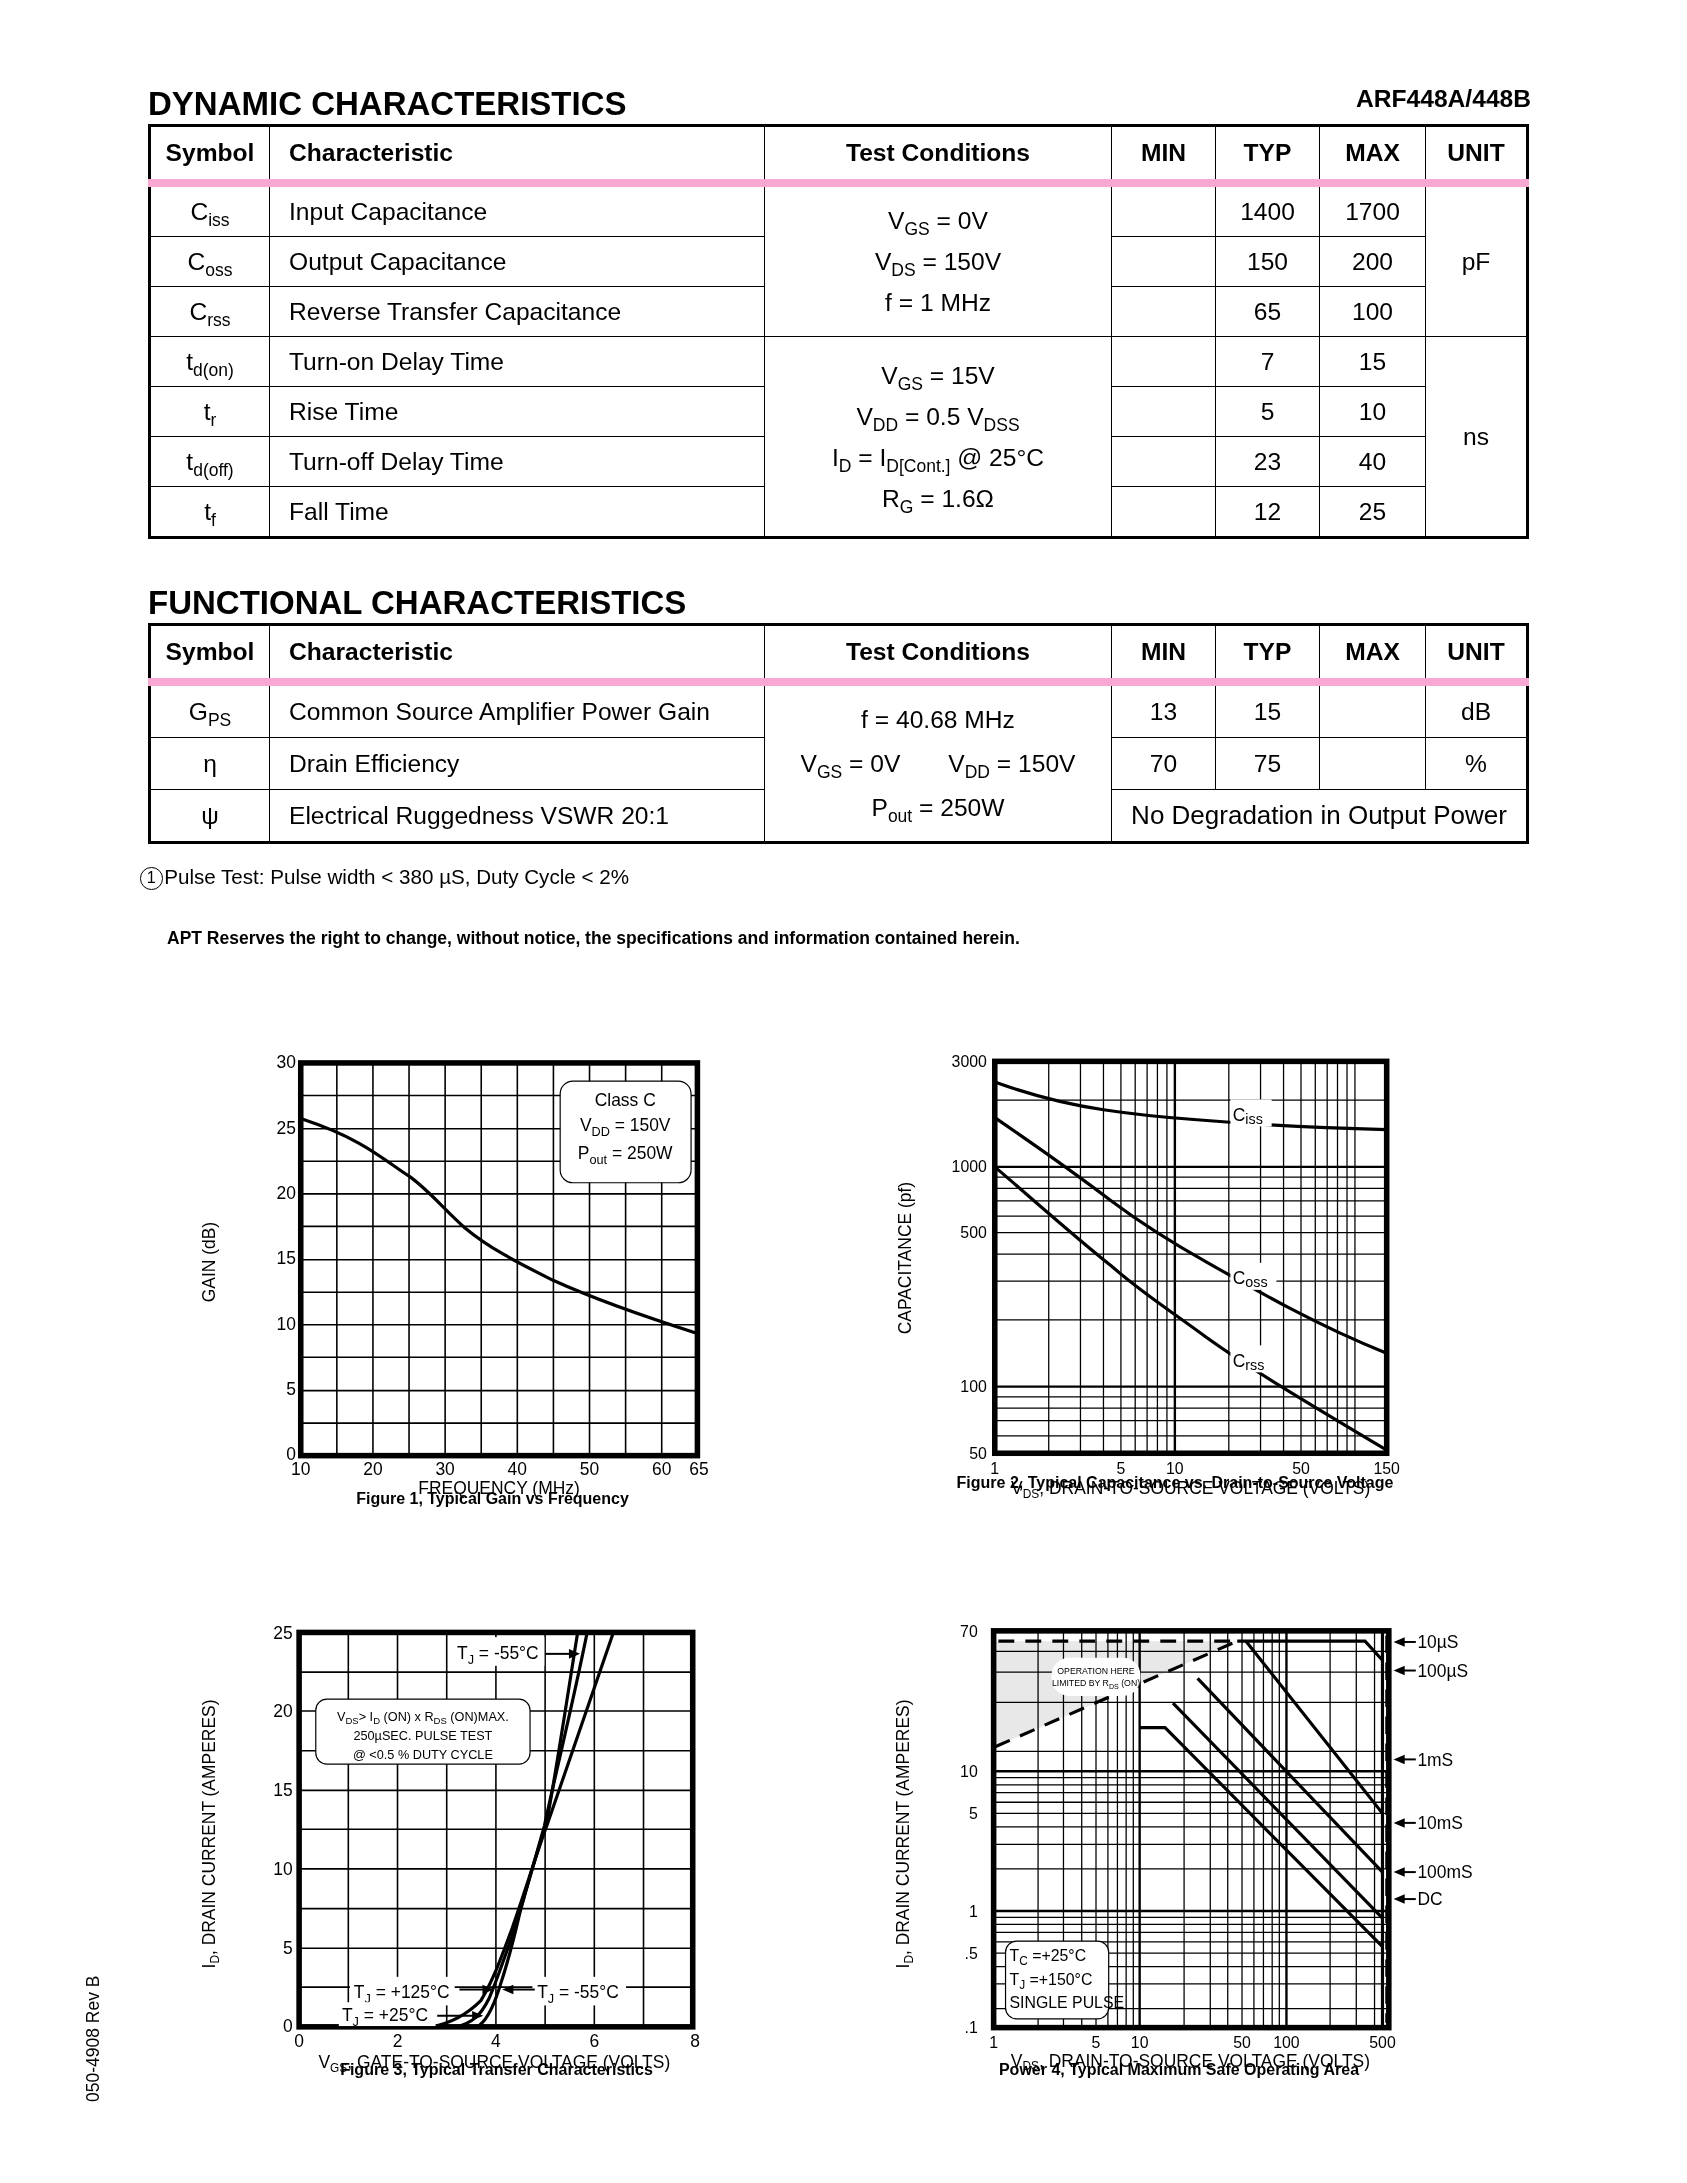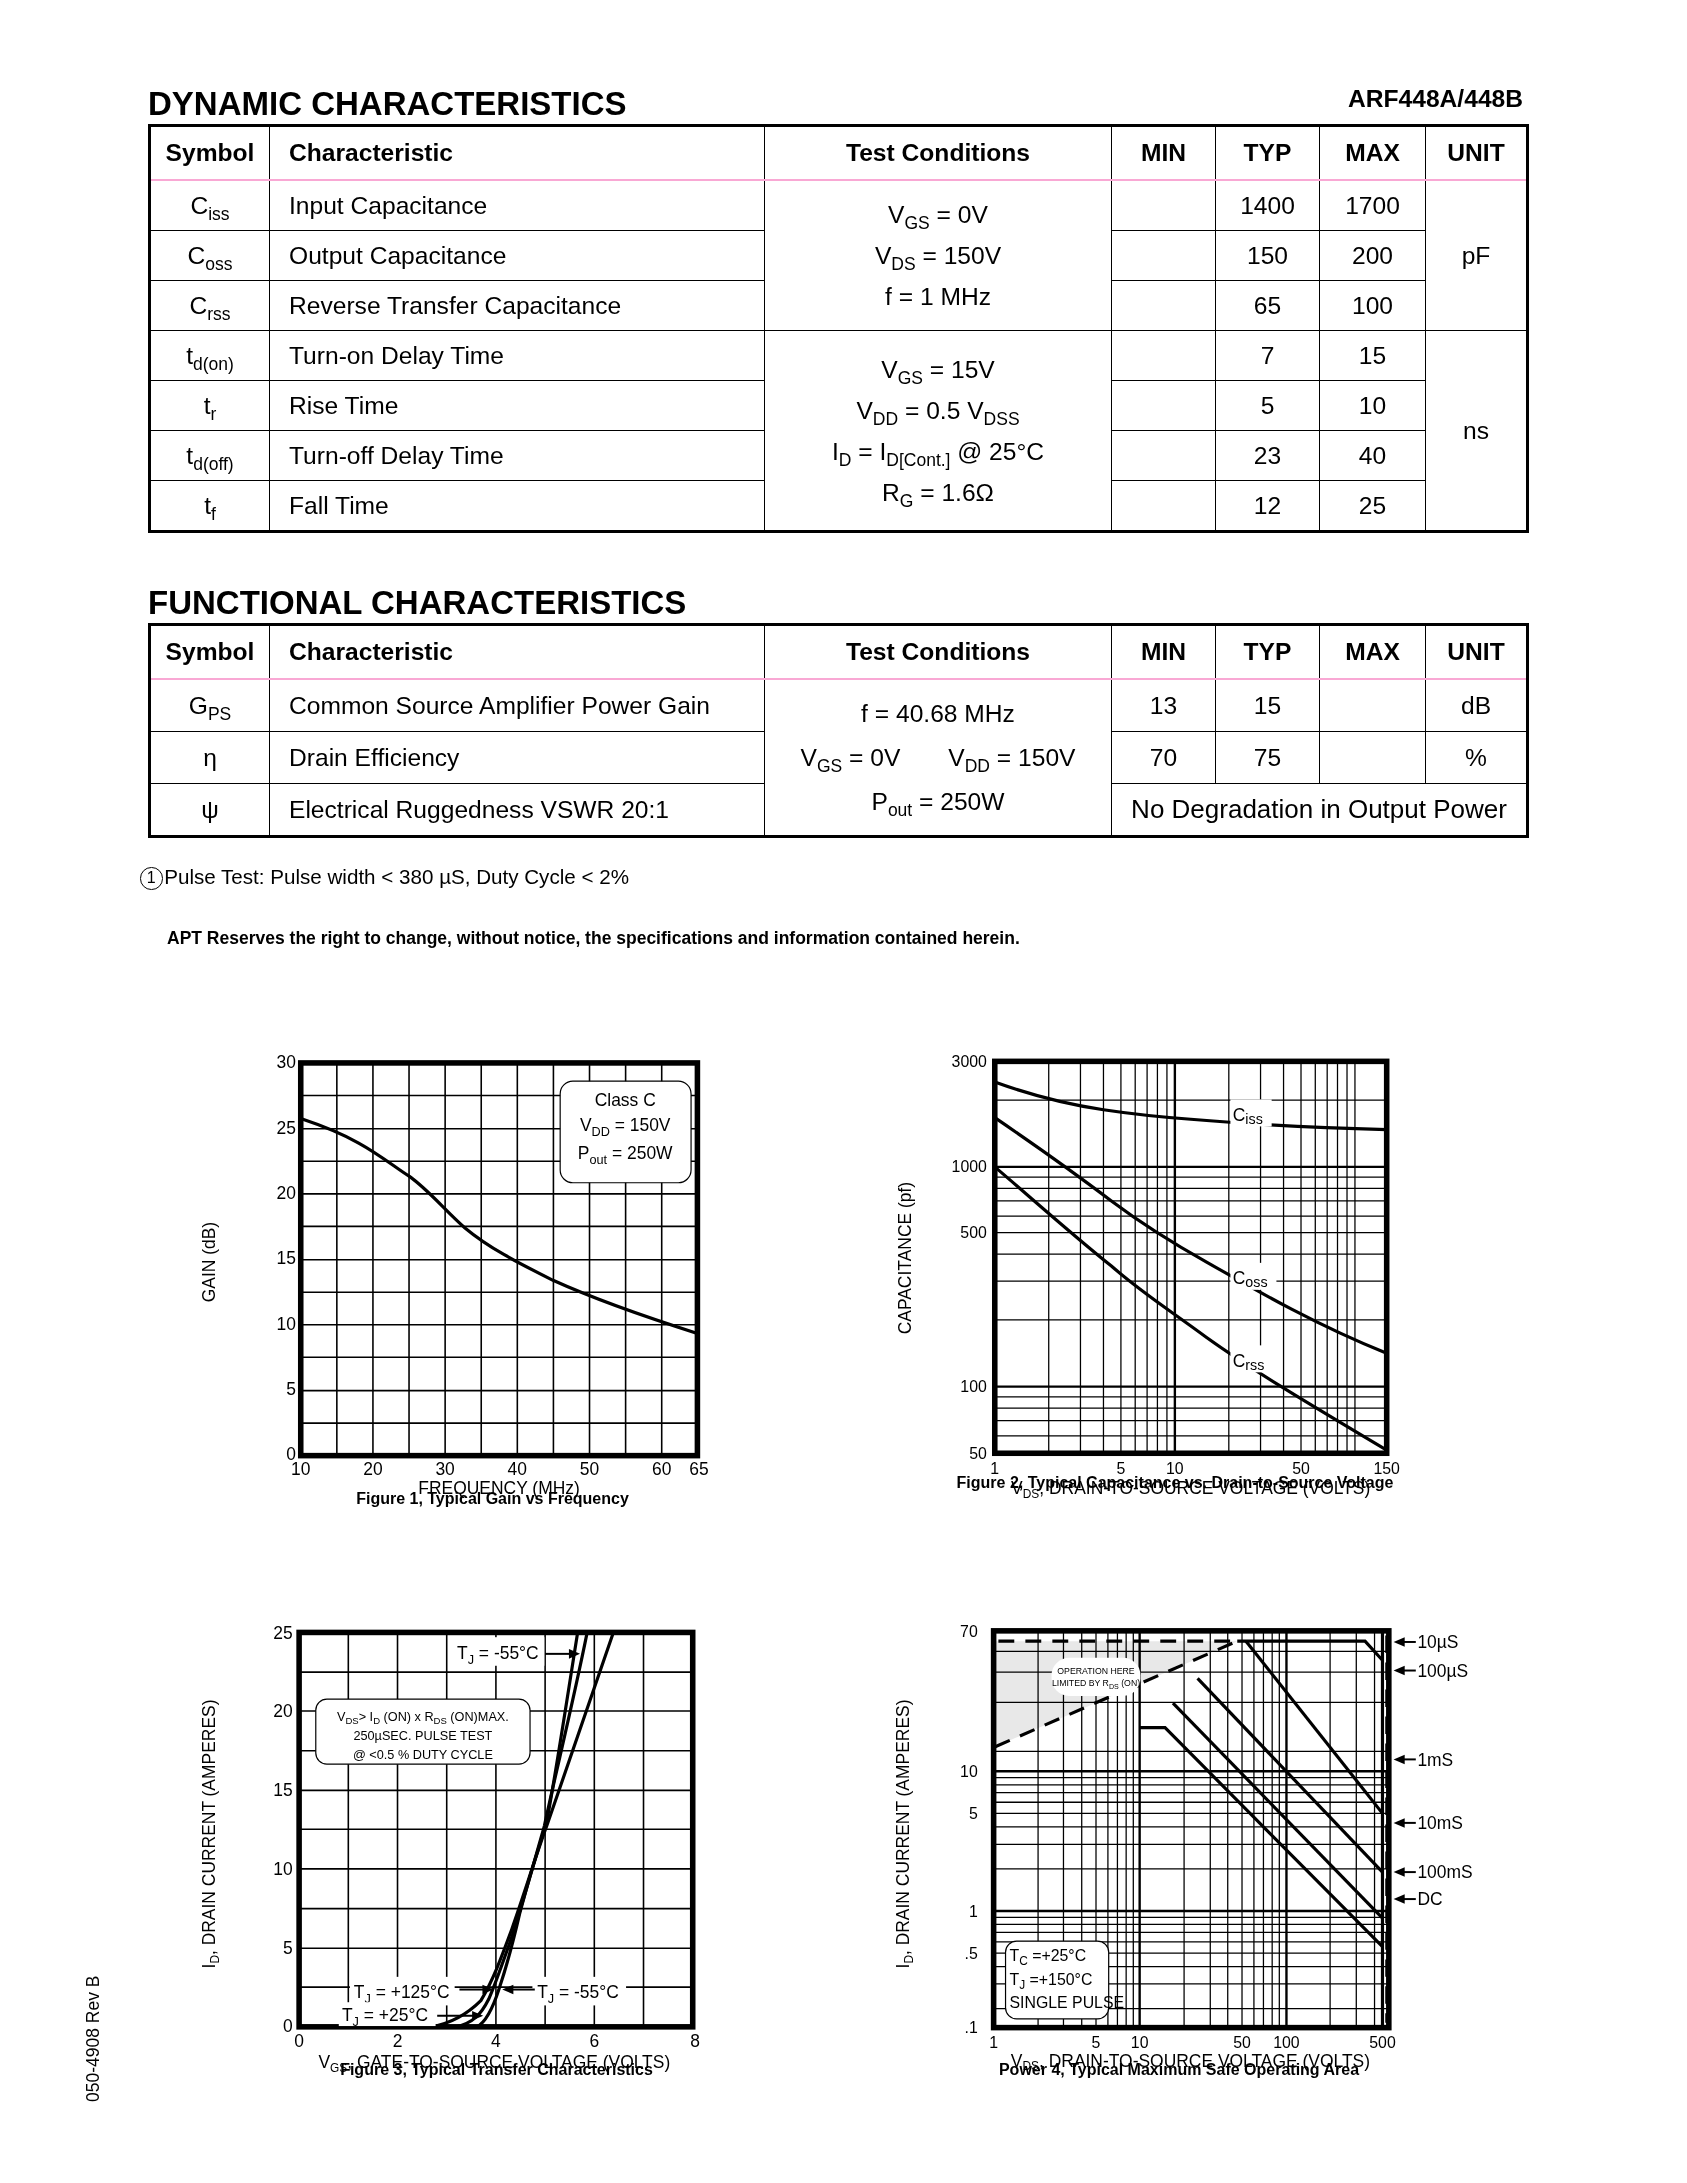--- a/index.html
+++ b/index.html
@@ -3,38 +3,38 @@
 <meta charset="utf-8">
 <style>
   html,body{margin:0;padding:0;background:#fff;}
   body{width:1687px;height:2183px;position:relative;overflow:hidden;font-family:"Liberation Sans",sans-serif;color:#000;}
   .abs{position:absolute;}
   .sec-title{font-weight:bold;font-size:33px;letter-spacing:0px;}
   .part-no{font-weight:bold;font-size:24.6px;}
   table.spec{position:absolute;border-collapse:collapse;table-layout:fixed;}
   table.spec td, table.spec th{border:1.6px solid #000;font-size:24.6px;padding:0;}
   table.spec{border:3.2px solid #000;}
-  table.spec th{font-weight:bold;height:52px;border-bottom:2px solid #f9a8d4;}
+  table.spec th{font-weight:bold;height:52px;border-bottom:8px solid #f9a8d4;}
   table.spec td{height:49px;}
   .c{text-align:center;}
   .l{text-align:left;padding-left:19px !important;}
   sub{font-size:17.5px;vertical-align:-6.4px;line-height:0;}
   .cond{text-align:center;vertical-align:middle;line-height:41px;}
   .footnote{font-size:20.6px;}
   .circ{display:inline-block;width:20.6px;height:20.6px;border:1.6px solid #000;border-radius:50%;font-size:16px;text-align:center;line-height:20.6px;vertical-align:middle;margin-right:1.6px;}
   .disclaimer{font-weight:bold;font-size:17.5px;}
   .rev{font-size:17.5px;transform:rotate(-90deg);transform-origin:left top;white-space:nowrap;}
   svg text{font-family:"Liberation Sans",sans-serif;}
   .caption{font-weight:bold;font-size:16px;text-align:center;white-space:nowrap;}
 </style>
 </head>
 <body>
 
 <div class="abs sec-title" style="left:148px;top:85px;">DYNAMIC CHARACTERISTICS</div>
-<div class="abs part-no" style="right:164px;top:85px;">ARF448A/448B</div>
+<div class="abs part-no" style="right:156px;top:85px;">ARF448A/448B</div>
 
 <table class="spec" style="left:148px;top:124px;width:1377px;">
   <colgroup>
     <col style="width:120px">
       <col style="width:495px">
       <col style="width:347px">
       <col style="width:104px">
       <col style="width:104px">
       <col style="width:106px">
       <col style="width:102px">

